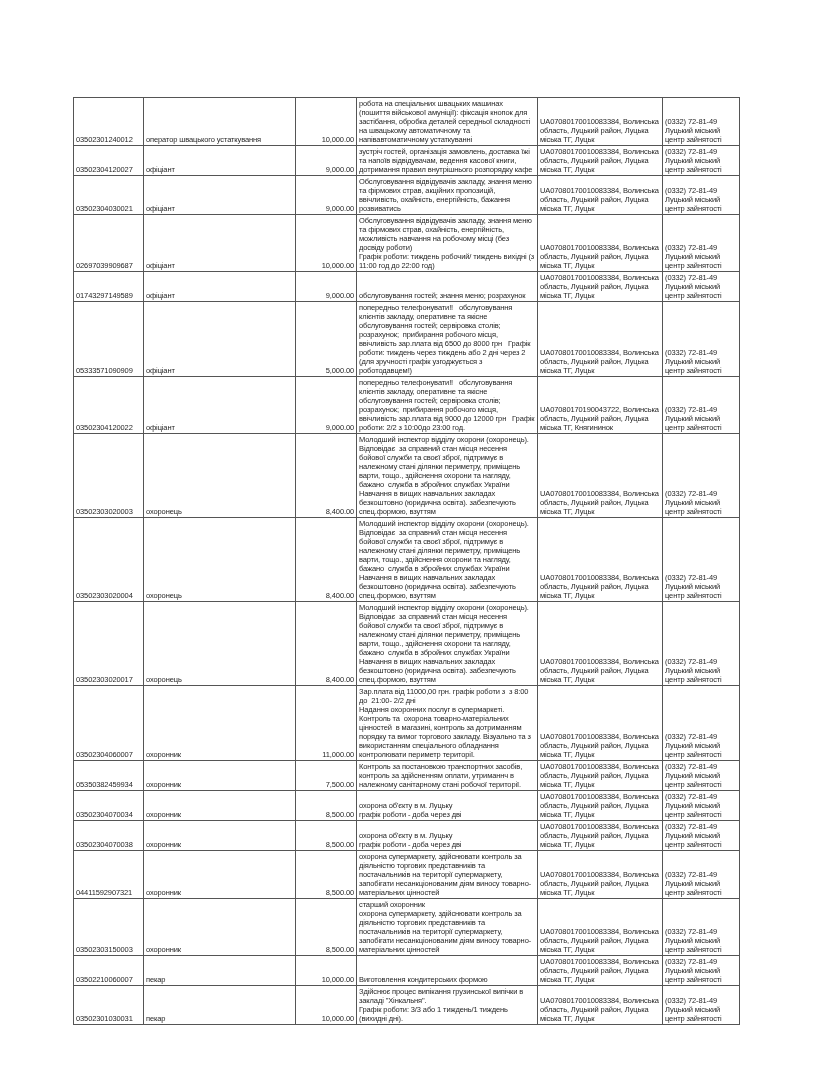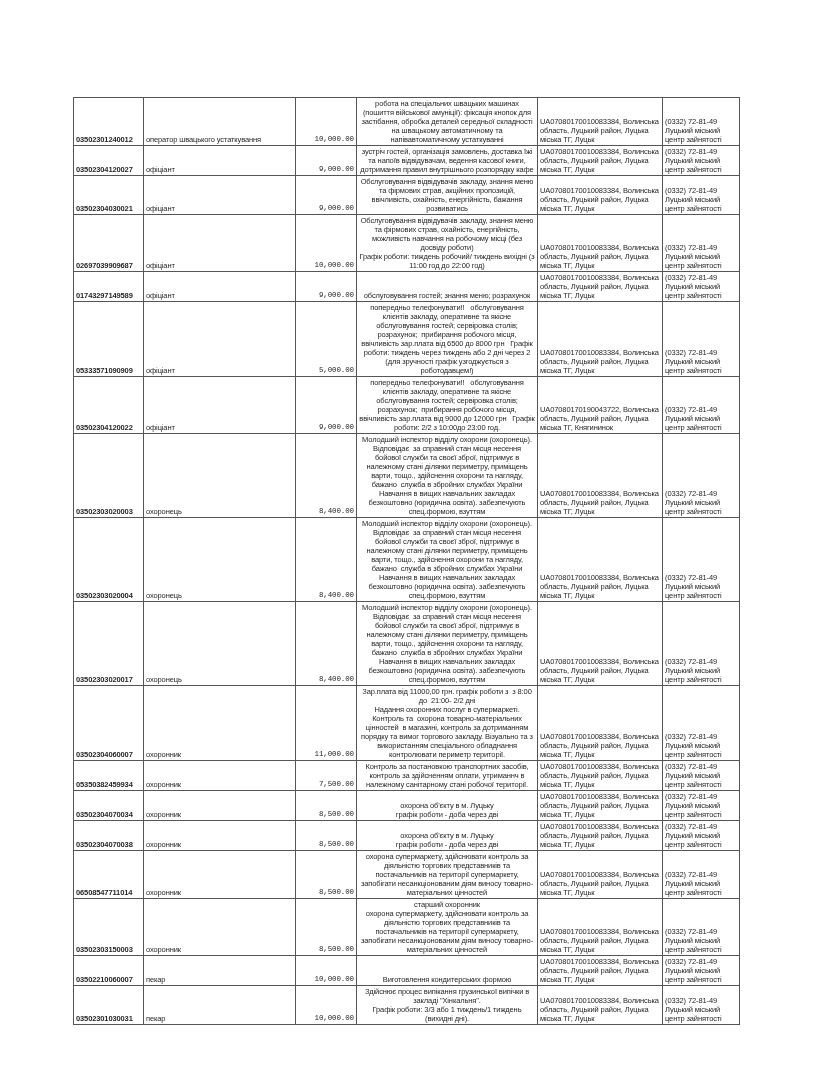--- a/index.html
+++ b/index.html
@@ -19,23 +19,23 @@
     border:1px solid #555555;
     font-size:7.5px;
     line-height:9px;
     letter-spacing:-0.12px;
     color:#262626;
     vertical-align:bottom;
     padding:1px 2px 1px 2px;
     word-wrap:break-word;
     overflow-wrap:break-word;
   }
-  td.c-id{white-space:nowrap;font-weight:bold;}
-  td.c-salary{text-align:right;font-family:Liberation Mono, monospace;}
-  td.c-desc{white-space:pre-wrap;text-align:center;}
+  td.c-id{white-space:nowrap;}
+  td.c-salary{text-align:right;}
+  td.c-desc{white-space:pre-wrap;}
   td.c-loc,td.c-contact{vertical-align:bottom;padding-bottom:3px;}
 </style>
 </head>
 <body>
 
 <div class="page">
   <table class="vac">
     <colgroup>
       <col style="width:70px">
       <col style="width:152px">
@@ -172,21 +172,21 @@
     <td class="c-id">03502304070038</td>
     <td class="c-job">охоронник</td>
     <td class="c-salary">8,500.00</td>
     <td class="c-desc">охорона об'єкту в м. Луцьку
 графік роботи - доба через дві</td>
     <td class="c-loc">UA07080170010083384, Волинська область, Луцький район, Луцька міська ТГ, Луцьк</td>
     <td class="c-contact">(0332) 72-81-49 Луцький міський центр зайнятості</td>
   </tr>
 
   <tr>
-    <td class="c-id">06508547711014</td>
+    <td class="c-id">04411592907321</td>
     <td class="c-job">охоронник</td>
     <td class="c-salary">8,500.00</td>
     <td class="c-desc">охорона супермаркету, здійснювати контроль за діяльністю торгових представників та постачальників на території супермаркету, запобігати несанкціонованим діям виносу товарно-матеріальних цінностей</td>
     <td class="c-loc">UA07080170010083384, Волинська область, Луцький район, Луцька міська ТГ, Луцьк</td>
     <td class="c-contact">(0332) 72-81-49 Луцький міський центр зайнятості</td>
   </tr>
 
   <tr>
     <td class="c-id">03502303150003</td>
     <td class="c-job">охоронник</td>

